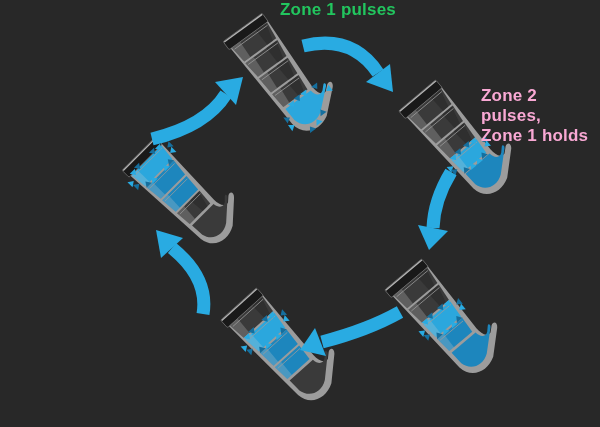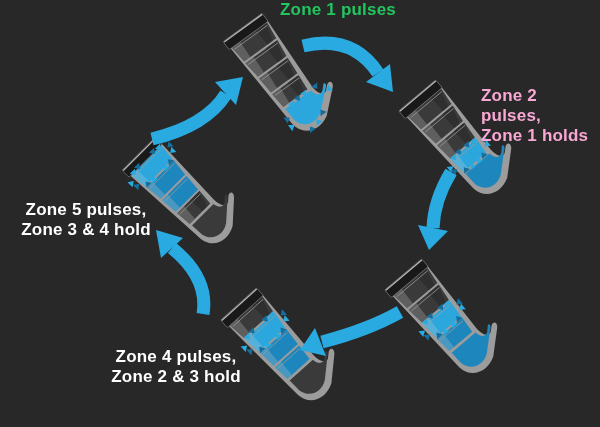--- a/index.html
+++ b/index.html
@@ -200,18 +200,14 @@
         <polygon points="10,20.5 10,31.5 18,26" fill="#29abe2"></polygon>
         <polygon points="13,29.5 13,40.5 21,35" fill="#156f9e"></polygon>
         <polygon points="98,20.5 98,31.5 90,26" fill="#156f9e"></polygon>
         <polygon points="95,29.5 95,40.5 87,35" fill="#29abe2"></polygon>
       </svg>
     </div>
 
   <div class="label align-center" style="left: 338px; top: 0; color: #22c55e; text-align: right;">Zone 1 pulses</div>
   <div class="label align-left" style="left: 467px; top: 86px; color: #f9a8d4; margin-left: 14px;">Zone 2 pulses,
 Zone 1 holds</div>
-  <div class="label align-center" style="left: 176px; top: 347px; color: rgb(255, 255, 255);">Zone 4 pulses,
-Zone 2 &amp; 3 hold</div>
-  <div class="label align-center" style="left: 86px; top: 200px; color: rgb(255, 255, 255);">Zone 5 pulses,
-Zone 3 &amp; 4 hold</div>
 
 </div>
 
 </body></html>

